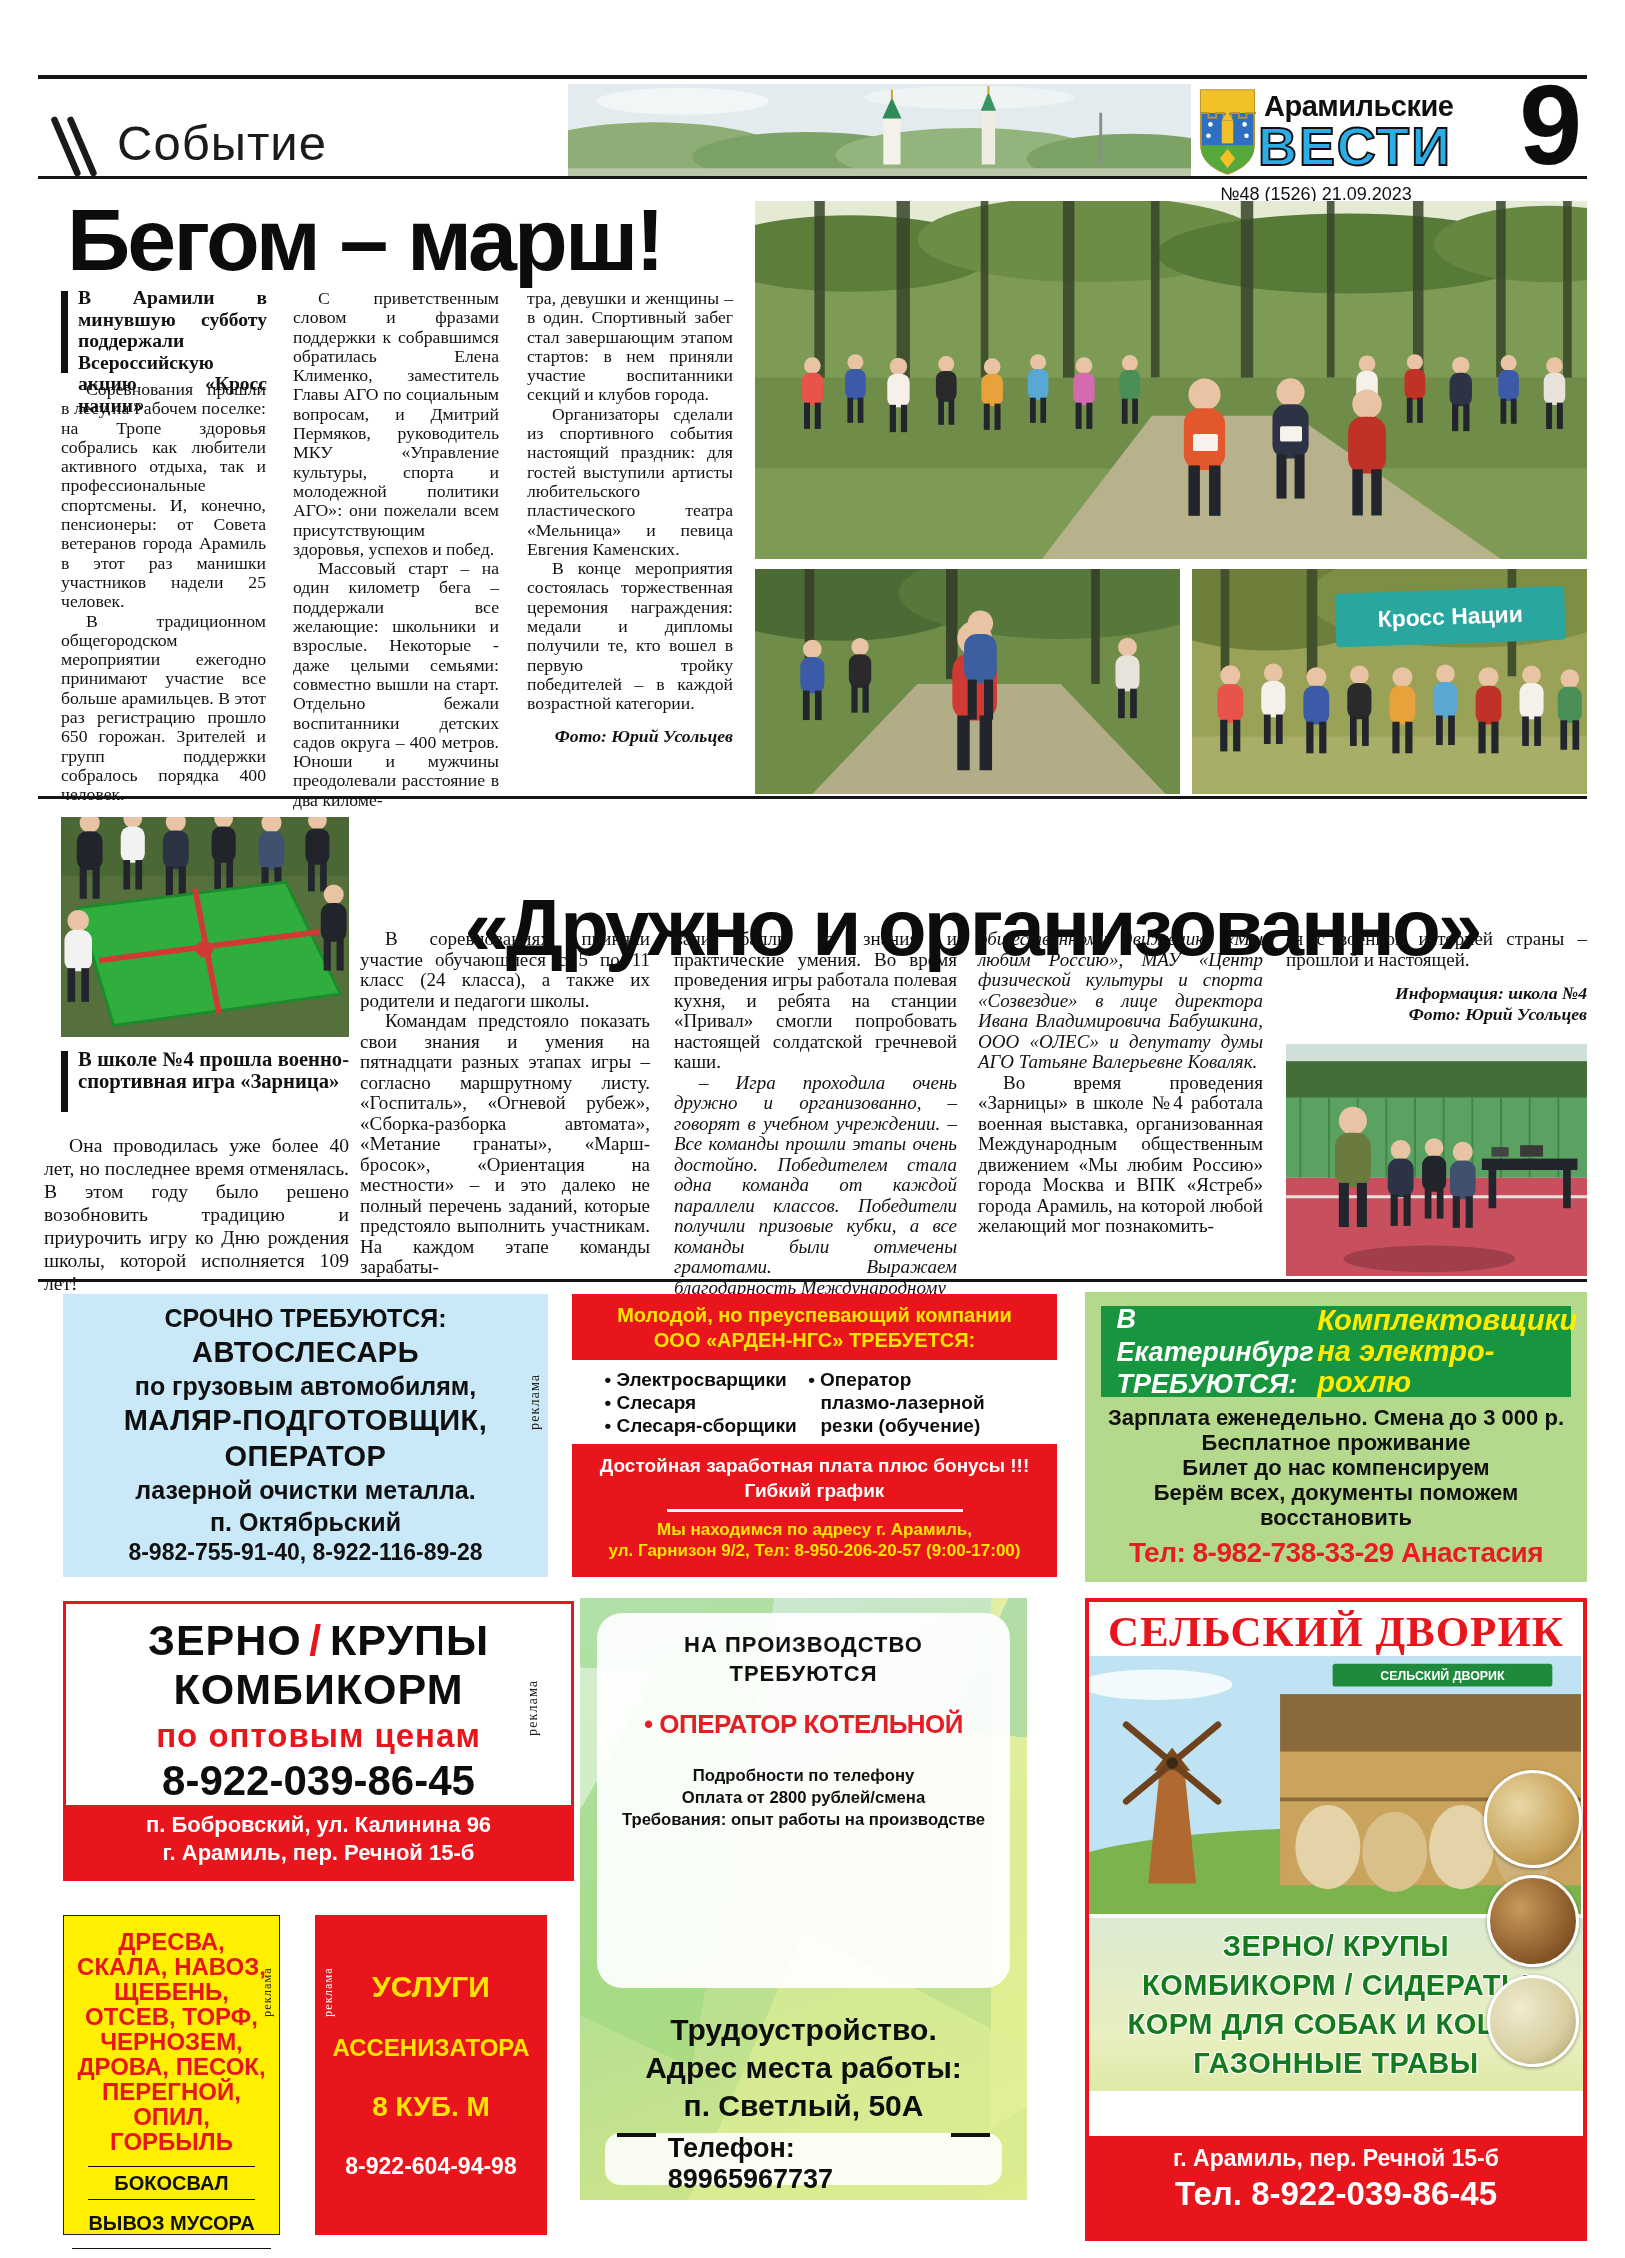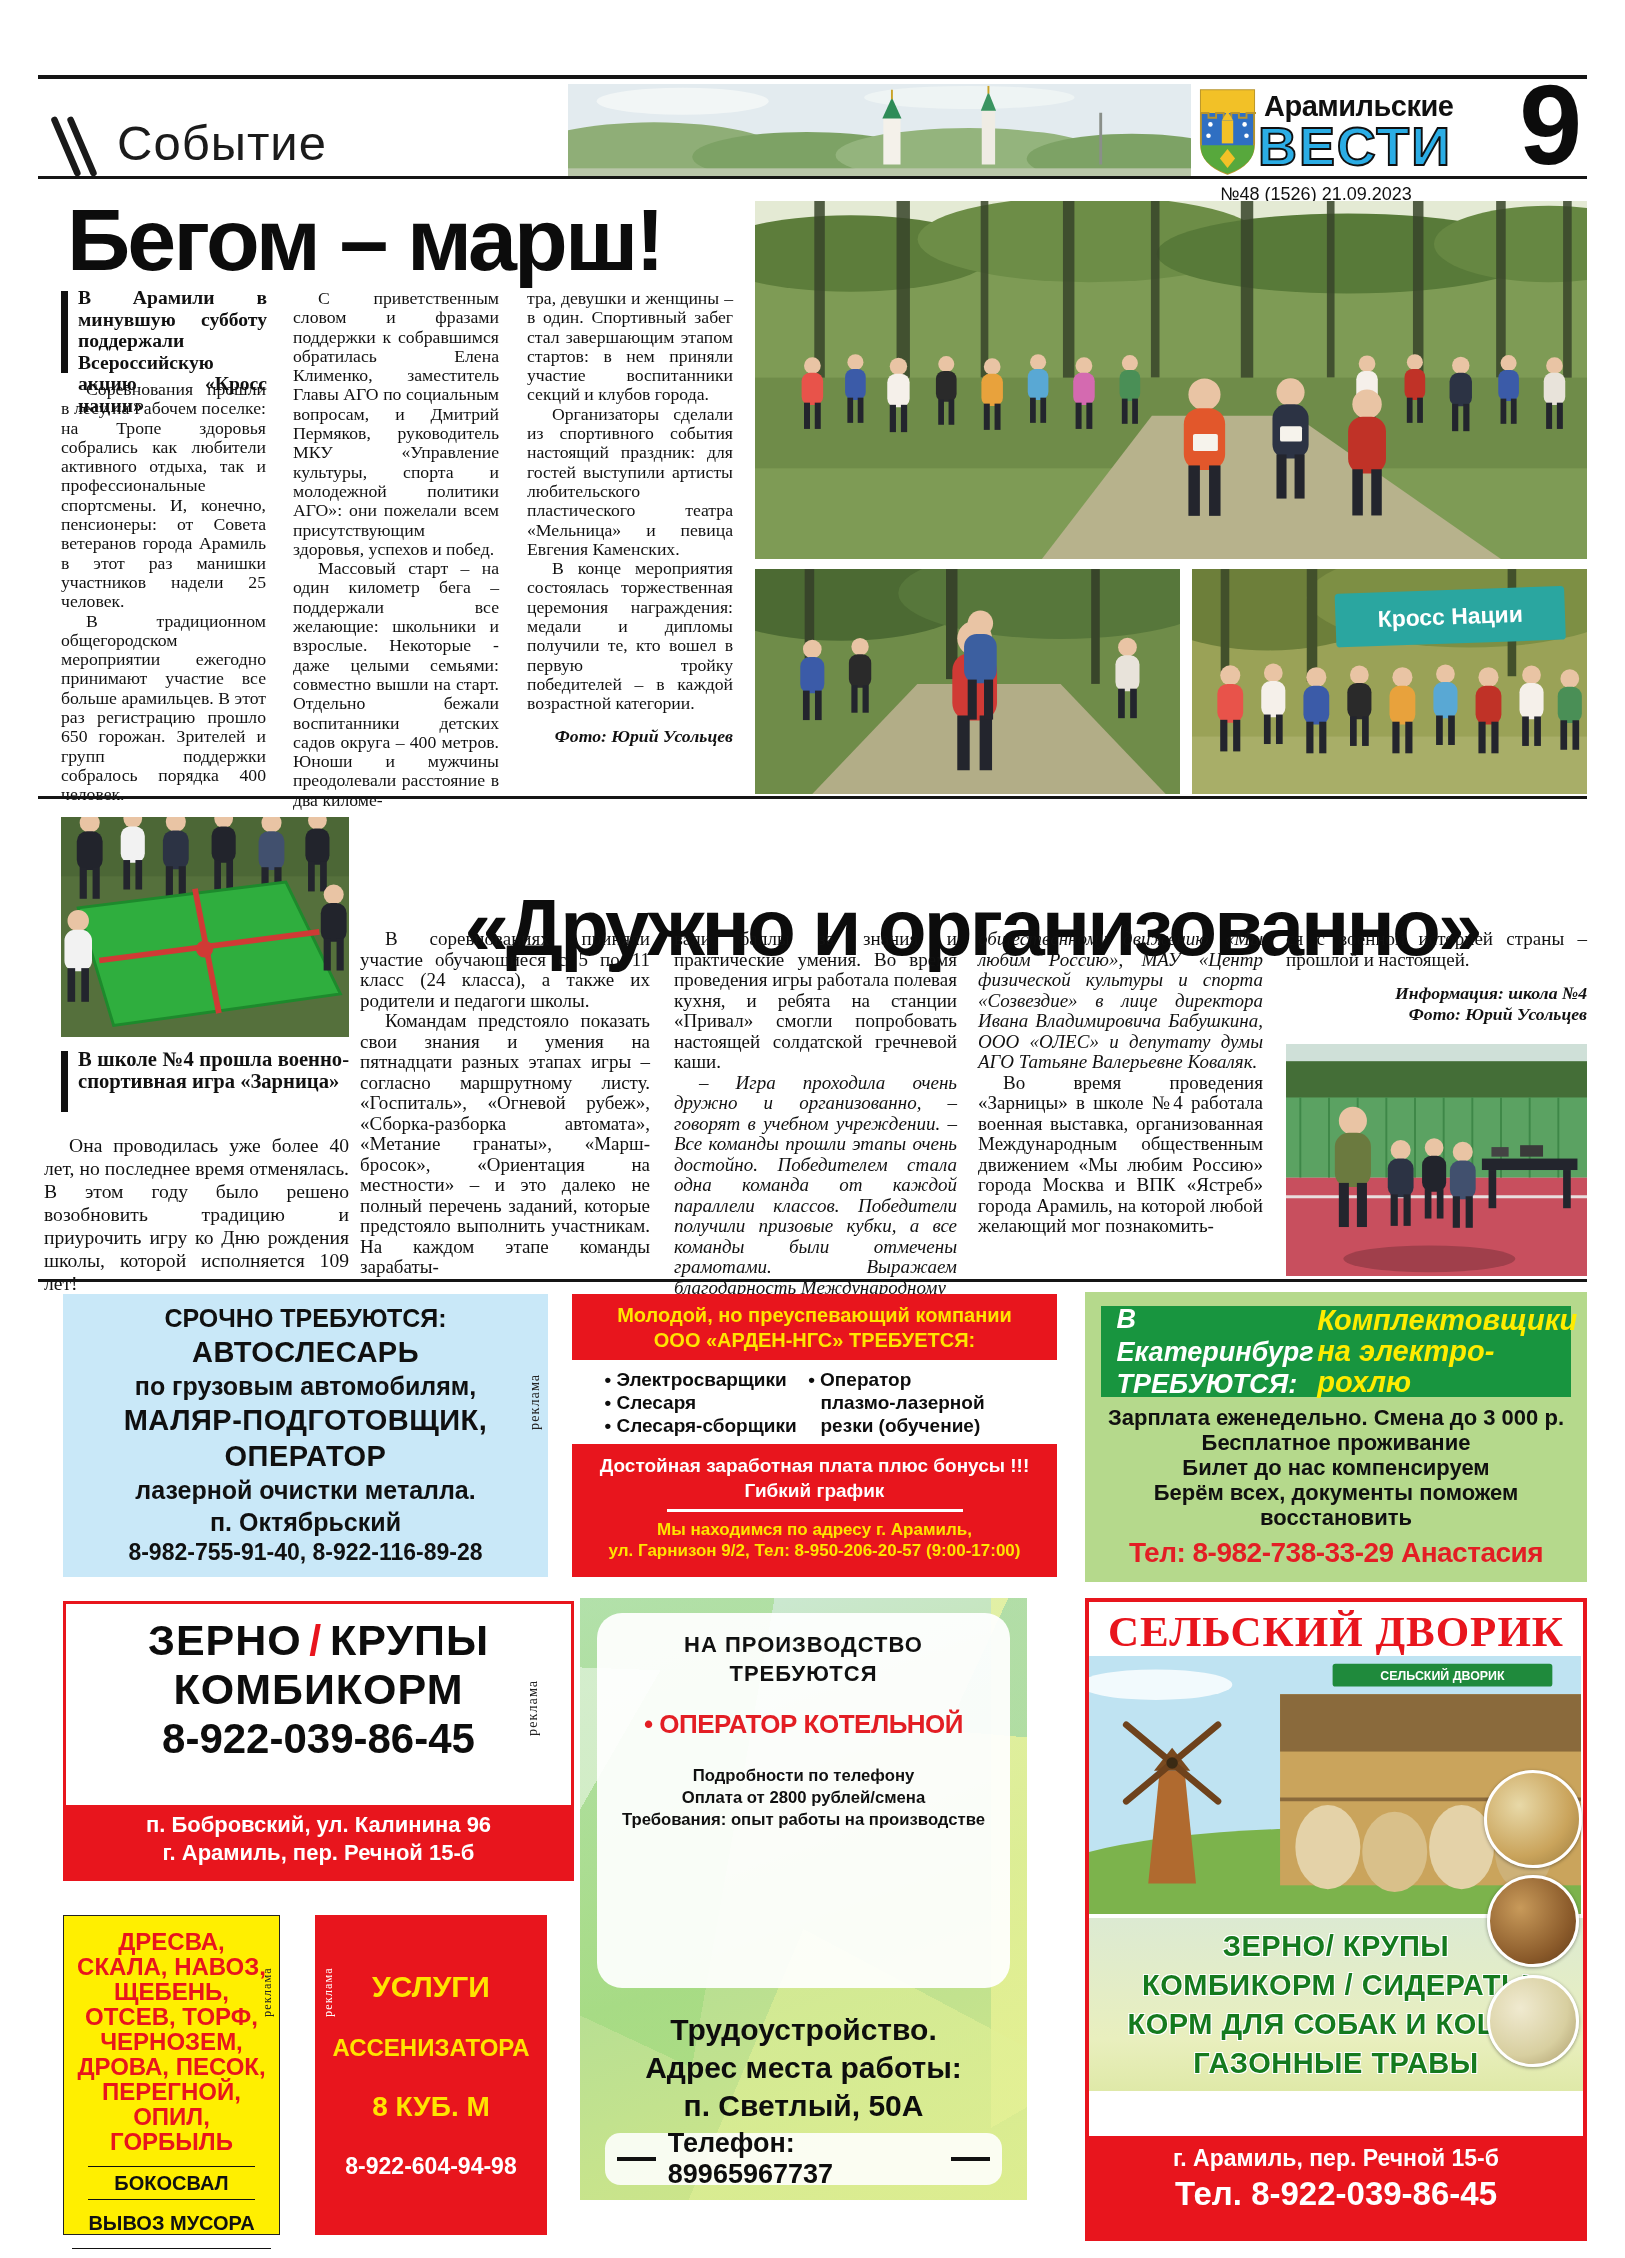--- a/index.html
+++ b/index.html
@@ -79,21 +79,21 @@
   .ad-proizv .panel{position:absolute;left:17px;right:17px;top:15.3px;height:375px;background:rgba(255,255,255,.93);
                     border-radius:25px;text-align:center;}
   .ad-proizv .hdr{color:#101010;font-weight:700;font-size:22px;line-height:29px;letter-spacing:1px;margin-top:17px;}
   .ad-proizv .b1{color:#e31e24;font-weight:700;font-size:26px;line-height:30px;margin-top:44px;letter-spacing:-0.5px;}
   .ad-proizv .b2{color:#e31e24;font-weight:700;font-size:26px;margin-top:21px;letter-spacing:-0.5px;}
   .ad-proizv .note{color:#101010;font-weight:700;font-size:16.7px;line-height:22px;}
   .ad-proizv .note.first{margin-top:25px;}
   .ad-proizv .midtxt{position:absolute;left:0;right:0;top:413px;text-align:center;color:#0d0d0d;
                      font-weight:700;font-size:30px;line-height:38px;}
   .ad-proizv .phonebox{position:absolute;left:25px;right:25px;top:535px;height:52px;background:rgba(255,255,255,.88);
-                       border-radius:15.3px;display:flex;align-items:center;justify-content:center;}
+                       border-radius:15.3px;display:flex;justify-content:center;}
   .ad-proizv .dash{width:44px;height:3.8px;background:#111;margin:0 11.5px;}
   .ad-proizv .phone{color:#0d0d0d;font-weight:700;font-size:27px;}
   .ad-dvorik{background:#fff;border:4.8px solid #e8151d;}
   .ad-dvorik .title{color:#e8151d;font-family:"Liberation Serif",serif;font-weight:700;font-size:43px;
                     text-align:center;letter-spacing:1px;padding-top:4.8px;}
   .ad-dvorik .greens{background:linear-gradient(#dcead2,#e9efbe 70%,#dfe9a8);text-align:center;
                      padding-top:9.6px;height:164px;}
   .ad-dvorik .greens div{color:#157a1e;font-family:"Liberation Sans",sans-serif;font-weight:700;font-size:29px;
        line-height:39px;letter-spacing:0.5px;
        text-shadow:1px 1px 0 #fff,-1px -1px 0 #fff,1px -1px 0 #fff,-1px 1px 0 #fff;}
@@ -408,20 +408,21 @@
     <div class="line">Берём всех, документы поможем</div>
     <div class="line">восстановить</div>
     <div class="phone">Тел: 8-982-738-33-29 Анастасия</div>
   </div>
 
   <div class="abs ad ad-zerno" style="left:63px;top:1601px;width:511px;height:280px">
     <div class="l1">
       <span>ЗЕРНО</span><span class="slash">/</span><span>КРУПЫ</span>
     </div>
     <div class="l2">КОМБИКОРМ</div>
+    <div class="l3">по оптовым ценам</div>
     <div class="phone">8-922-039-86-45</div>
     <div class="foot">
       <div>п. Бобровский, ул. Калинина 96</div>
       <div>г. Арамиль, пер. Речной 15-б</div>
     </div>
   </div>
   <div class="abs reklama" style="left:524px;top:1612px;height:124px">реклама</div>
 
   <div class="abs ad ad-dresva" style="left:63px;top:1915px;width:217px;height:320px">
     <div class="items">ДРЕСВА, СКАЛА, НАВОЗ, ЩЕБЕНЬ, ОТСЕВ, ТОРФ, ЧЕРНОЗЕМ, ДРОВА, ПЕСОК, ПЕРЕГНОЙ, ОПИЛ, ГОРБЫЛЬ</div>

